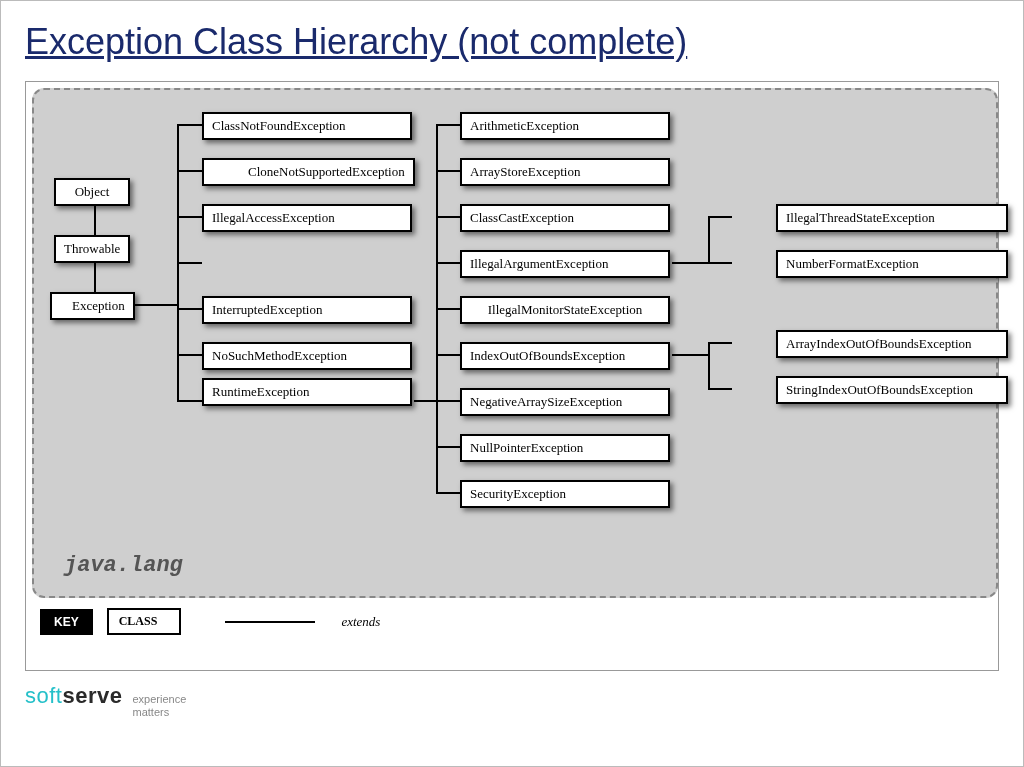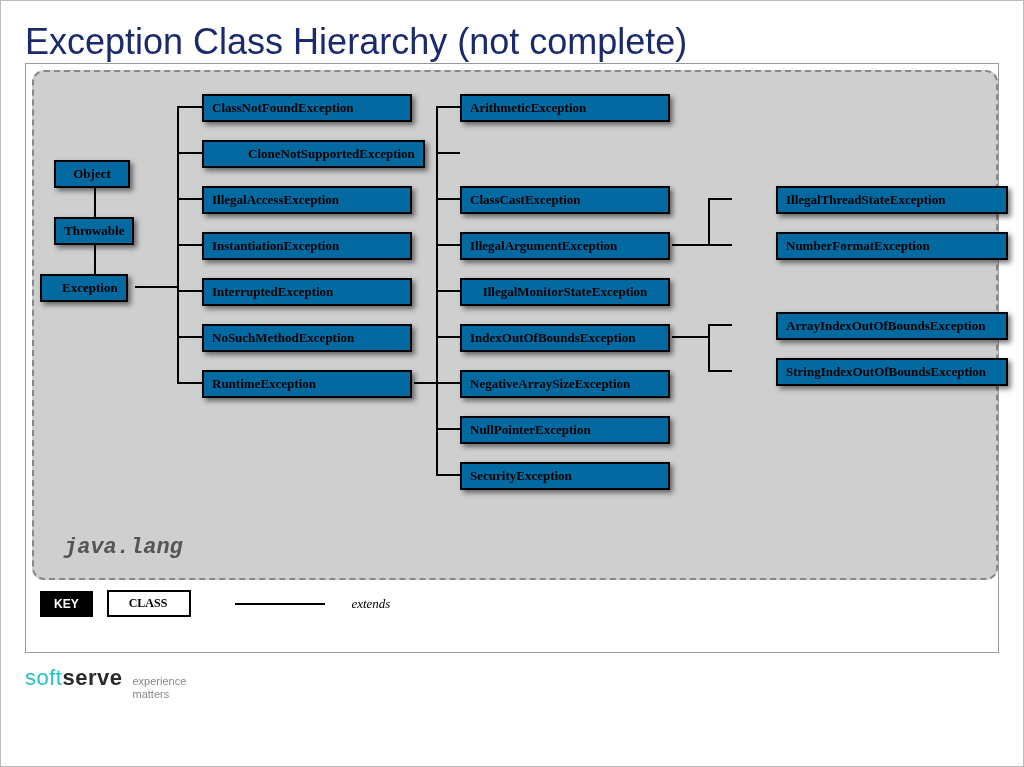--- a/index.html
+++ b/index.html
@@ -13,43 +13,45 @@
 .slide {
   width: 100%;
   height: 100%;
   padding: 20px 24px;
   border: 1px solid #bbb;
 }
 .title {
   color: #1a2a6c;
   font-size: 36px;
   font-weight: normal;
+  margin-bottom: 18px;
+  text-decoration: underline;
 }
 .diagram-frame {
   border: 1px solid #999;
   background: #fff;
   padding: 6px;
   height: 590px;
 }
 .diagram-inner {
   position: relative;
   background: #cfcfcf;
   border: 2px dashed #888;
   border-radius: 12px;
   height: 510px;
   width: 966px;
 }
 .box {
   position: absolute;
-  background: #0369a1;
+  background: #ffffff;
   border: 2px solid #000;
   padding: 4px 8px;
   font-family: Georgia, "Times New Roman", serif;
   font-size: 13px;
-  font-weight: bold;
+  font-weight: normal;
   box-shadow: 3px 3px 5px rgba(0,0,0,0.5);
   white-space: nowrap;
 }
 .box-s { min-width: 76px; text-align: center; }
 .box-m { min-width: 210px; }
 .box-l { min-width: 232px; margin-left: 44px; }
 .package-label {
   position: absolute;
   font-family: Liberation Mono, monospace;
   font-size: 22px;
@@ -71,21 +73,21 @@
   font-weight: bold;
   font-size: 12px;
   padding: 6px 14px;
 }
 .key-box {
   background: #fff;
   border: 2px solid #000;
   font-weight: bold;
   font-size: 12px;
   font-family: Georgia, serif;
-  padding: 4px 22px 4px 20px;
+  padding: 4px 22px 4px 10px;
 }
 .extends-line {
   width: 90px;
   height: 2px;
   background: #000;
   margin-left: 30px;
 }
 .extends-text {
   font-family: Georgia, serif;
   font-style: italic;
@@ -108,31 +110,31 @@
 <body>
 
 <div class="slide">
   <h1 class="title">Exception Class Hierarchy (not complete)</h1>
 
   <div class="diagram-frame">
     <div class="diagram-inner">
 
       <div class="box box-s" style="left:20px; top:88px;">Object</div>
       <div class="box box-s" style="left:20px; top:145px;">Throwable</div>
-      <div class="box box-s" style="left:6px; top:202px;padding-left:20px;">Exception</div>
+      <div class="box box-s" style="left:16px; top:202px;padding-left:20px;">Exception</div>
 
       <div class="box box-m" style="left:168px; top:22px;">ClassNotFoundException</div>
       <div class="box box-m" style="left:168px; top:68px;padding-left:44px;">CloneNotSupportedException</div>
       <div class="box box-m" style="left:168px; top:114px;">IllegalAccessException</div>
-      <div class="box box-m" style="left:168px; top:160px;">InstantiationException</div>
       <div class="box box-m" style="left:168px; top:206px;">InterruptedException</div>
       <div class="box box-m" style="left:168px; top:252px;">NoSuchMethodException</div>
-      <div class="box box-m" style="left:168px; top:298px;">RuntimeException</div>
+      <div class="box box-m" style="left:168px; top:288px;">RuntimeException</div>
 
       <div class="box box-m" style="left:426px; top:22px;">ArithmeticException</div>
+      <div class="box box-m" style="left:426px; top:68px;">ArrayStoreException</div>
       <div class="box box-m" style="left:426px; top:114px;">ClassCastException</div>
       <div class="box box-m" style="left:426px; top:160px;">IllegalArgumentException</div>
       <div class="box box-m" style="left:426px; top:206px;text-align:center;">IllegalMonitorStateException</div>
       <div class="box box-m" style="left:426px; top:252px;">IndexOutOfBoundsException</div>
       <div class="box box-m" style="left:426px; top:298px;">NegativeArraySizeException</div>
       <div class="box box-m" style="left:426px; top:344px;">NullPointerException</div>
       <div class="box box-m" style="left:426px; top:390px;">SecurityException</div>
 
       <div class="box box-l" style="left:698px; top:114px;">IllegalThreadStateException</div>
       <div class="box box-l" style="left:698px; top:160px;">NumberFormatException</div>

